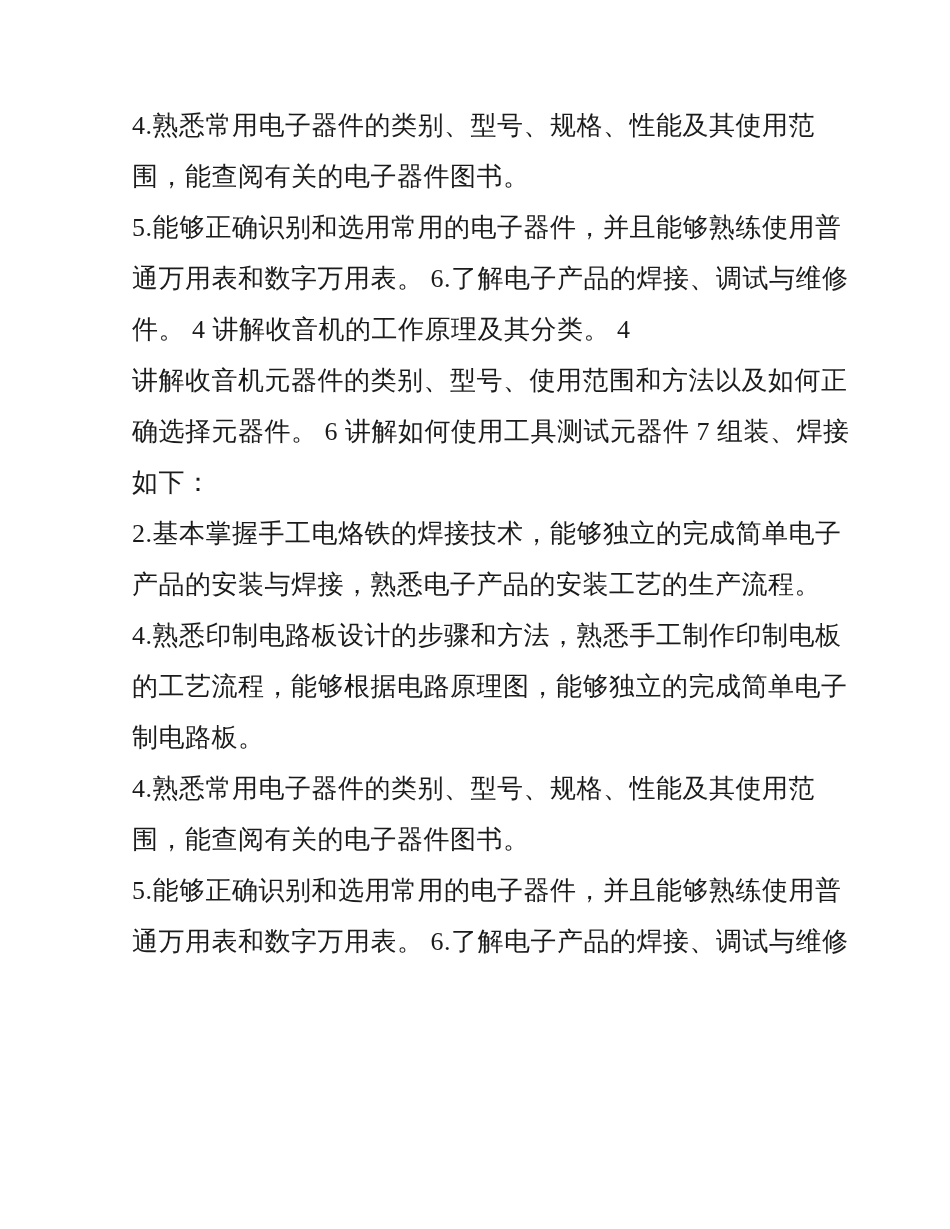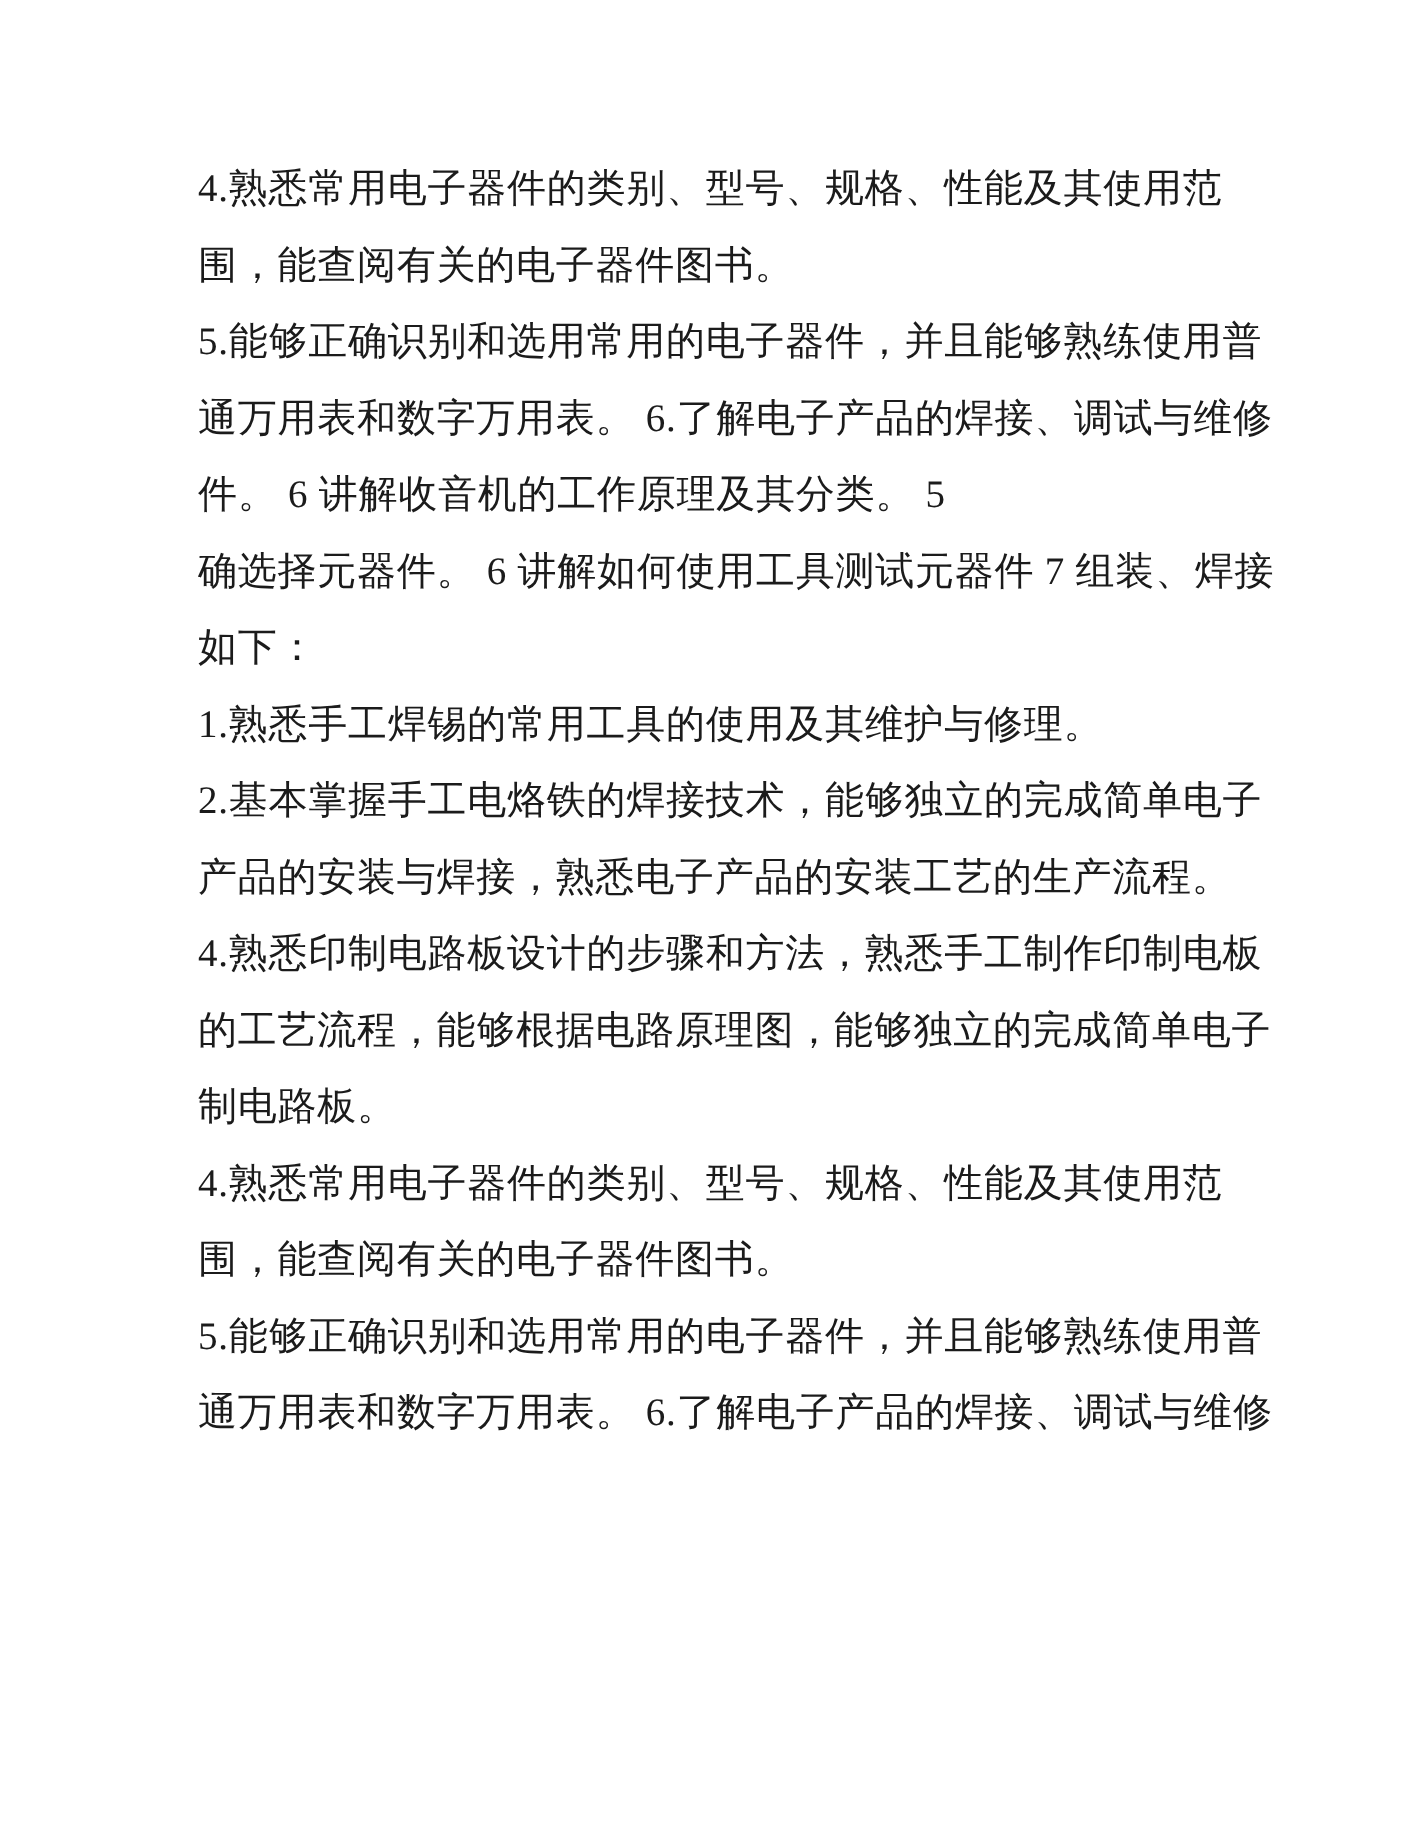--- a/index.html
+++ b/index.html
@@ -40,24 +40,24 @@
 </style>
 </head>
 <body>
 
 <div class="page">
   <div class="text-block">
     <div class="line">4.熟悉常用电子器件的类别、型号、规格、性能及其使用范</div>
     <div class="line">围，能查阅有关的电子器件图书。</div>
     <div class="line">5.能够正确识别和选用常用的电子器件，并且能够熟练使用普</div>
     <div class="line">通万用表和数字万用表。 6.了解电子产品的焊接、调试与维修</div>
-    <div class="line">件。 6 讲解收音机的工作原理及其分类。 5</div>
+    <div class="line">件。 4 讲解收音机的工作原理及其分类。 4</div>
+    <div class="line">讲解收音机元器件的类别、型号、使用范围和方法以及如何正</div>
     <div class="line">确选择元器件。 6 讲解如何使用工具测试元器件 7 组装、焊接</div>
     <div class="line">如下：</div>
-    <div class="line">1.熟悉手工焊锡的常用工具的使用及其维护与修理。</div>
     <div class="line">2.基本掌握手工电烙铁的焊接技术，能够独立的完成简单电子</div>
     <div class="line">产品的安装与焊接，熟悉电子产品的安装工艺的生产流程。</div>
     <div class="line">4.熟悉印制电路板设计的步骤和方法，熟悉手工制作印制电板</div>
     <div class="line">的工艺流程，能够根据电路原理图，能够独立的完成简单电子</div>
     <div class="line">制电路板。</div>
     <div class="line">4.熟悉常用电子器件的类别、型号、规格、性能及其使用范</div>
     <div class="line">围，能查阅有关的电子器件图书。</div>
     <div class="line">5.能够正确识别和选用常用的电子器件，并且能够熟练使用普</div>
     <div class="line">通万用表和数字万用表。 6.了解电子产品的焊接、调试与维修</div>
   </div>

